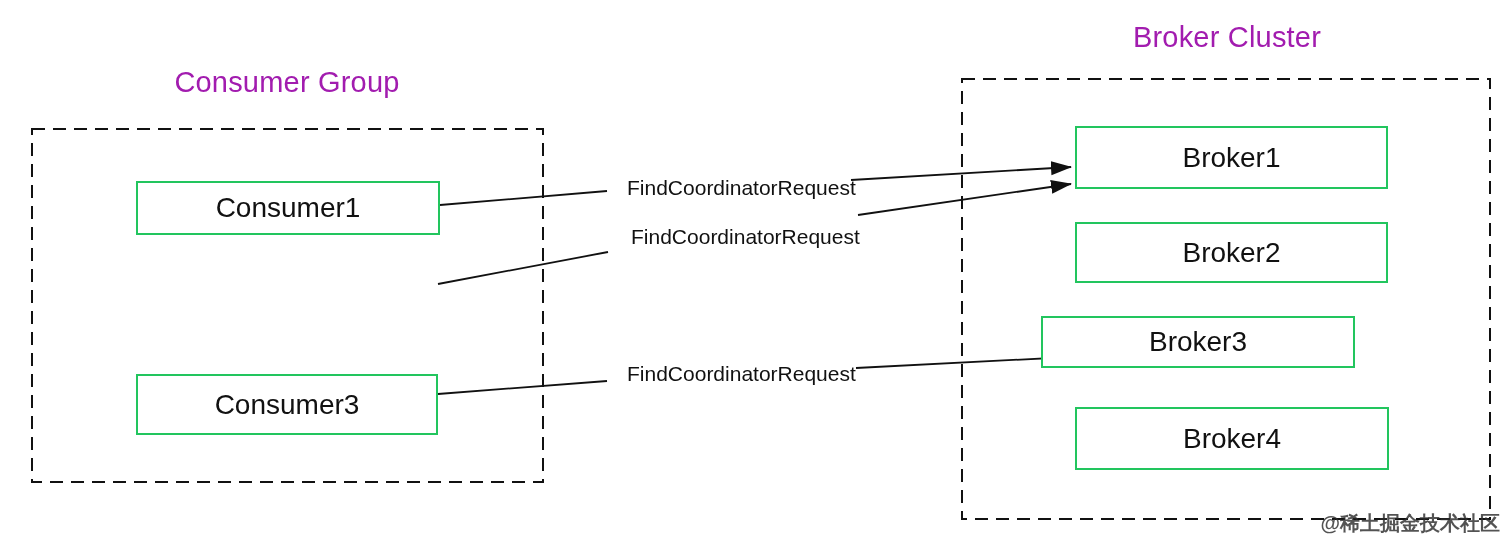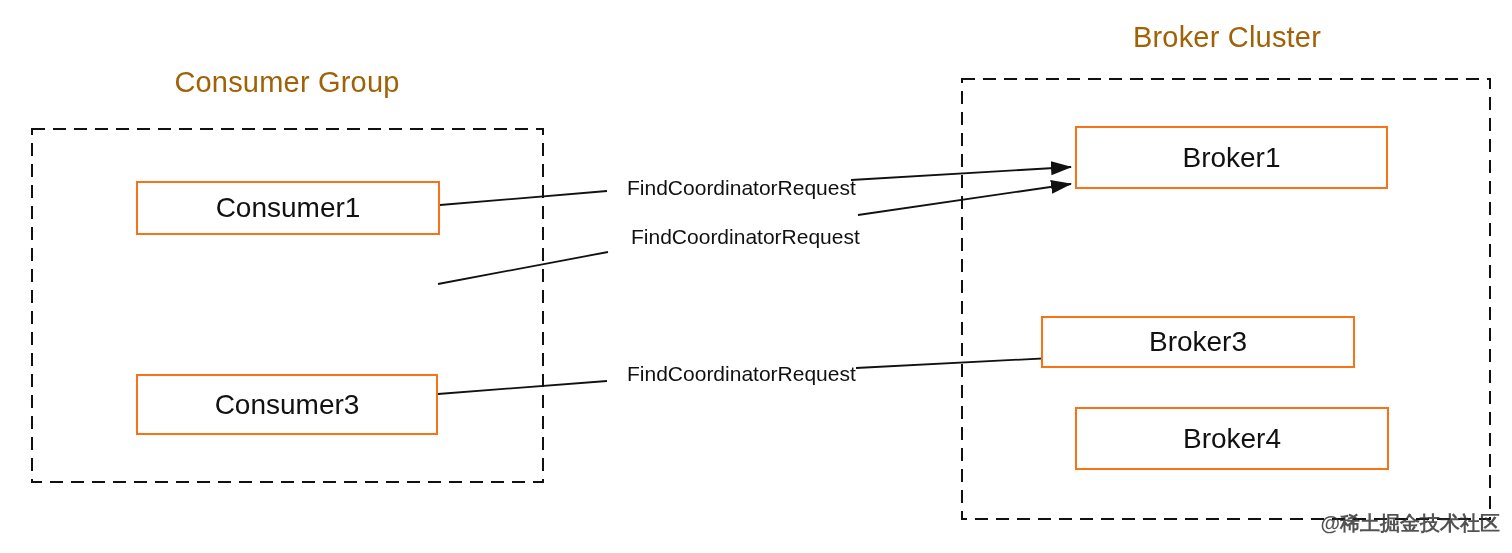--- a/index.html
+++ b/index.html
@@ -20,29 +20,29 @@
     position: absolute;
     left: 0;
     top: 0;
     width: 1512px;
     height: 553px;
   }
   .group-title {
     position: absolute;
     font-size: 29px;
     font-weight: 400;
-    color: #a16207;
+    color: #a21caf;
     text-align: center;
     white-space: nowrap;
     letter-spacing: 0.2px;
   }
   .node {
     position: absolute;
     background: #ffffff;
-    border: 2px solid #f97316;
+    border: 2px solid #22c55e;
     display: flex;
     align-items: center;
     justify-content: center;
     font-size: 28px;
     color: #111111;
     box-sizing: border-box;
     white-space: nowrap;
   }
   .edge-label {
     position: absolute;
@@ -86,20 +86,21 @@
     <line x1="856" y1="368" x2="1071" y2="357" stroke="#111111" stroke-width="1.8" marker-end="url(#arrowhead)"></line>
   </svg>
 
   <div class="group-title" style="left:157px; top:66px; width:260px;">Consumer Group</div>
   <div class="group-title" style="left:1097px; top:21px; width:260px;">Broker Cluster</div>
 
   <div class="node" style="left:136px; top:181px; width:304px; height:54px;">Consumer1</div>
   <div class="node" style="left:136px; top:374px; width:302px; height:61px;">Consumer3</div>
 
   <div class="node" style="left:1075px; top:126px; width:313px; height:63px;">Broker1</div>
+  <div class="node" style="left:1075px; top:222px; width:313px; height:61px;">Broker2</div>
   <div class="node" style="left:1041px; top:316px; width:314px; height:52px;">Broker3</div>
   <div class="node" style="left:1075px; top:407px; width:314px; height:63px;">Broker4</div>
 
   <div class="edge-label" style="left:609px; top:176px;">FindCoordinatorRequest</div>
   <div class="edge-label" style="left:613px; top:225px;">FindCoordinatorRequest</div>
   <div class="edge-label" style="left:609px; top:362px;">FindCoordinatorRequest</div>
 
   <div class="watermark">@稀土掘金技术社区</div>
 
 </div>

